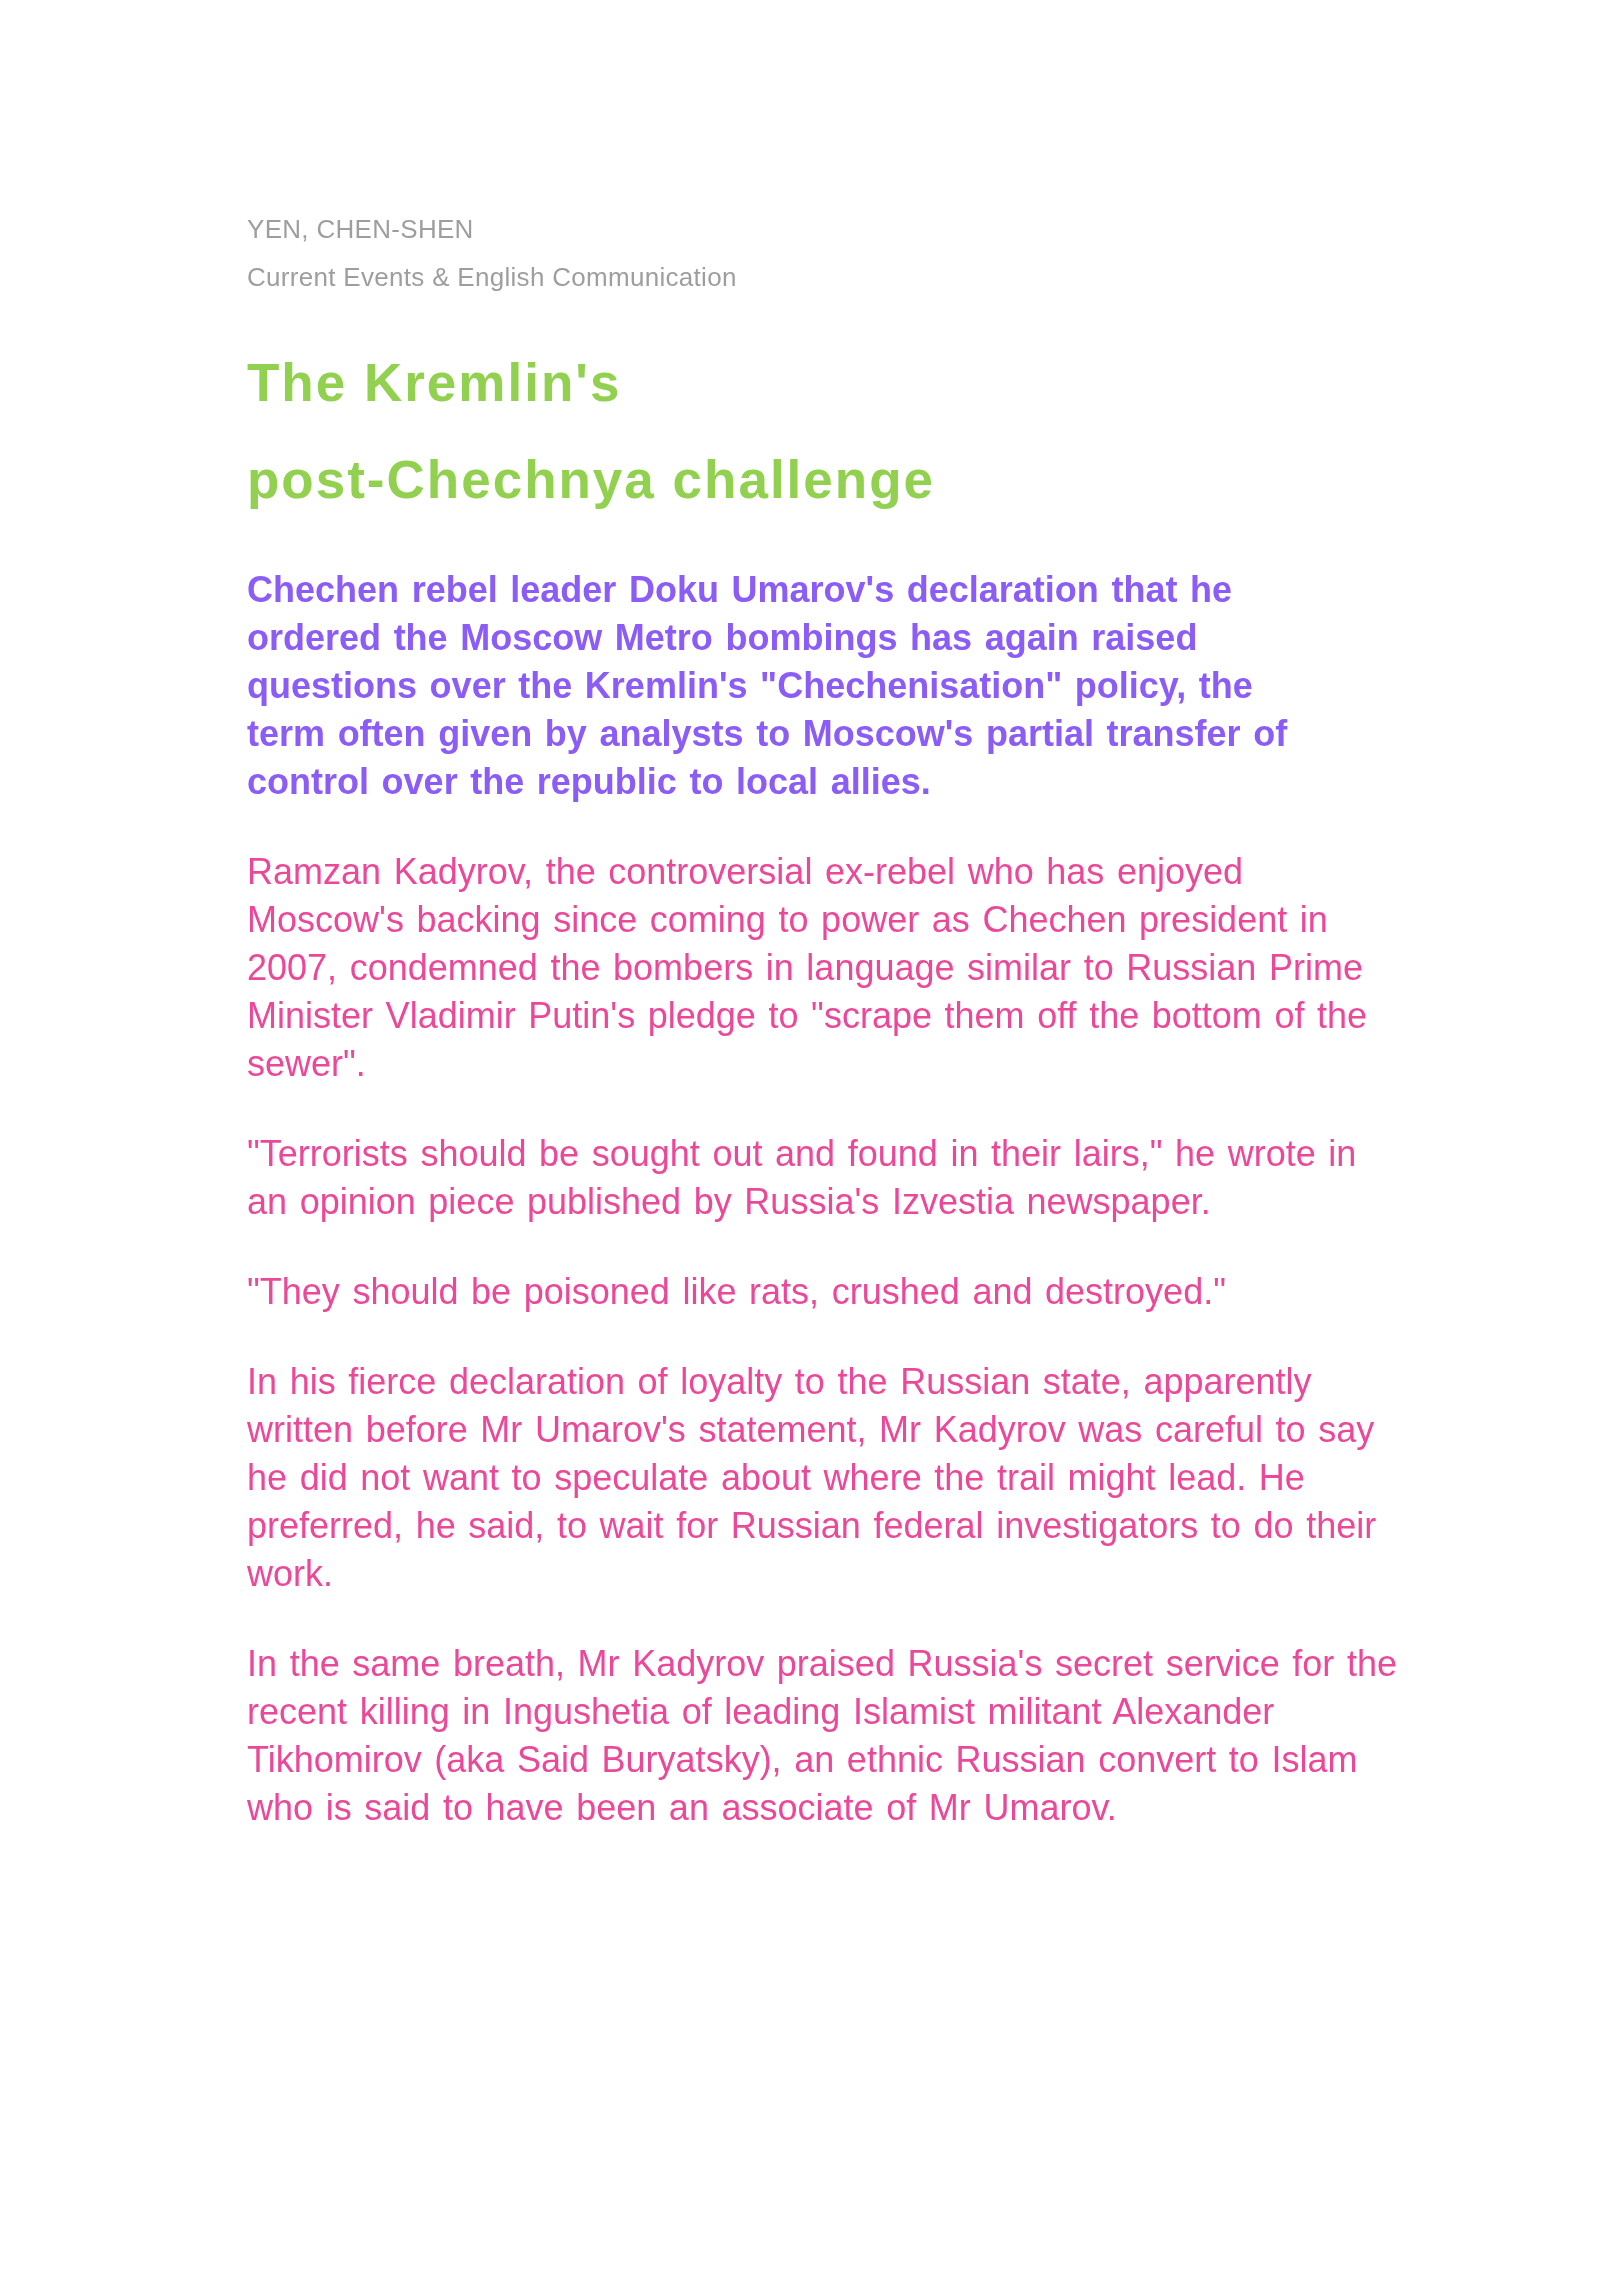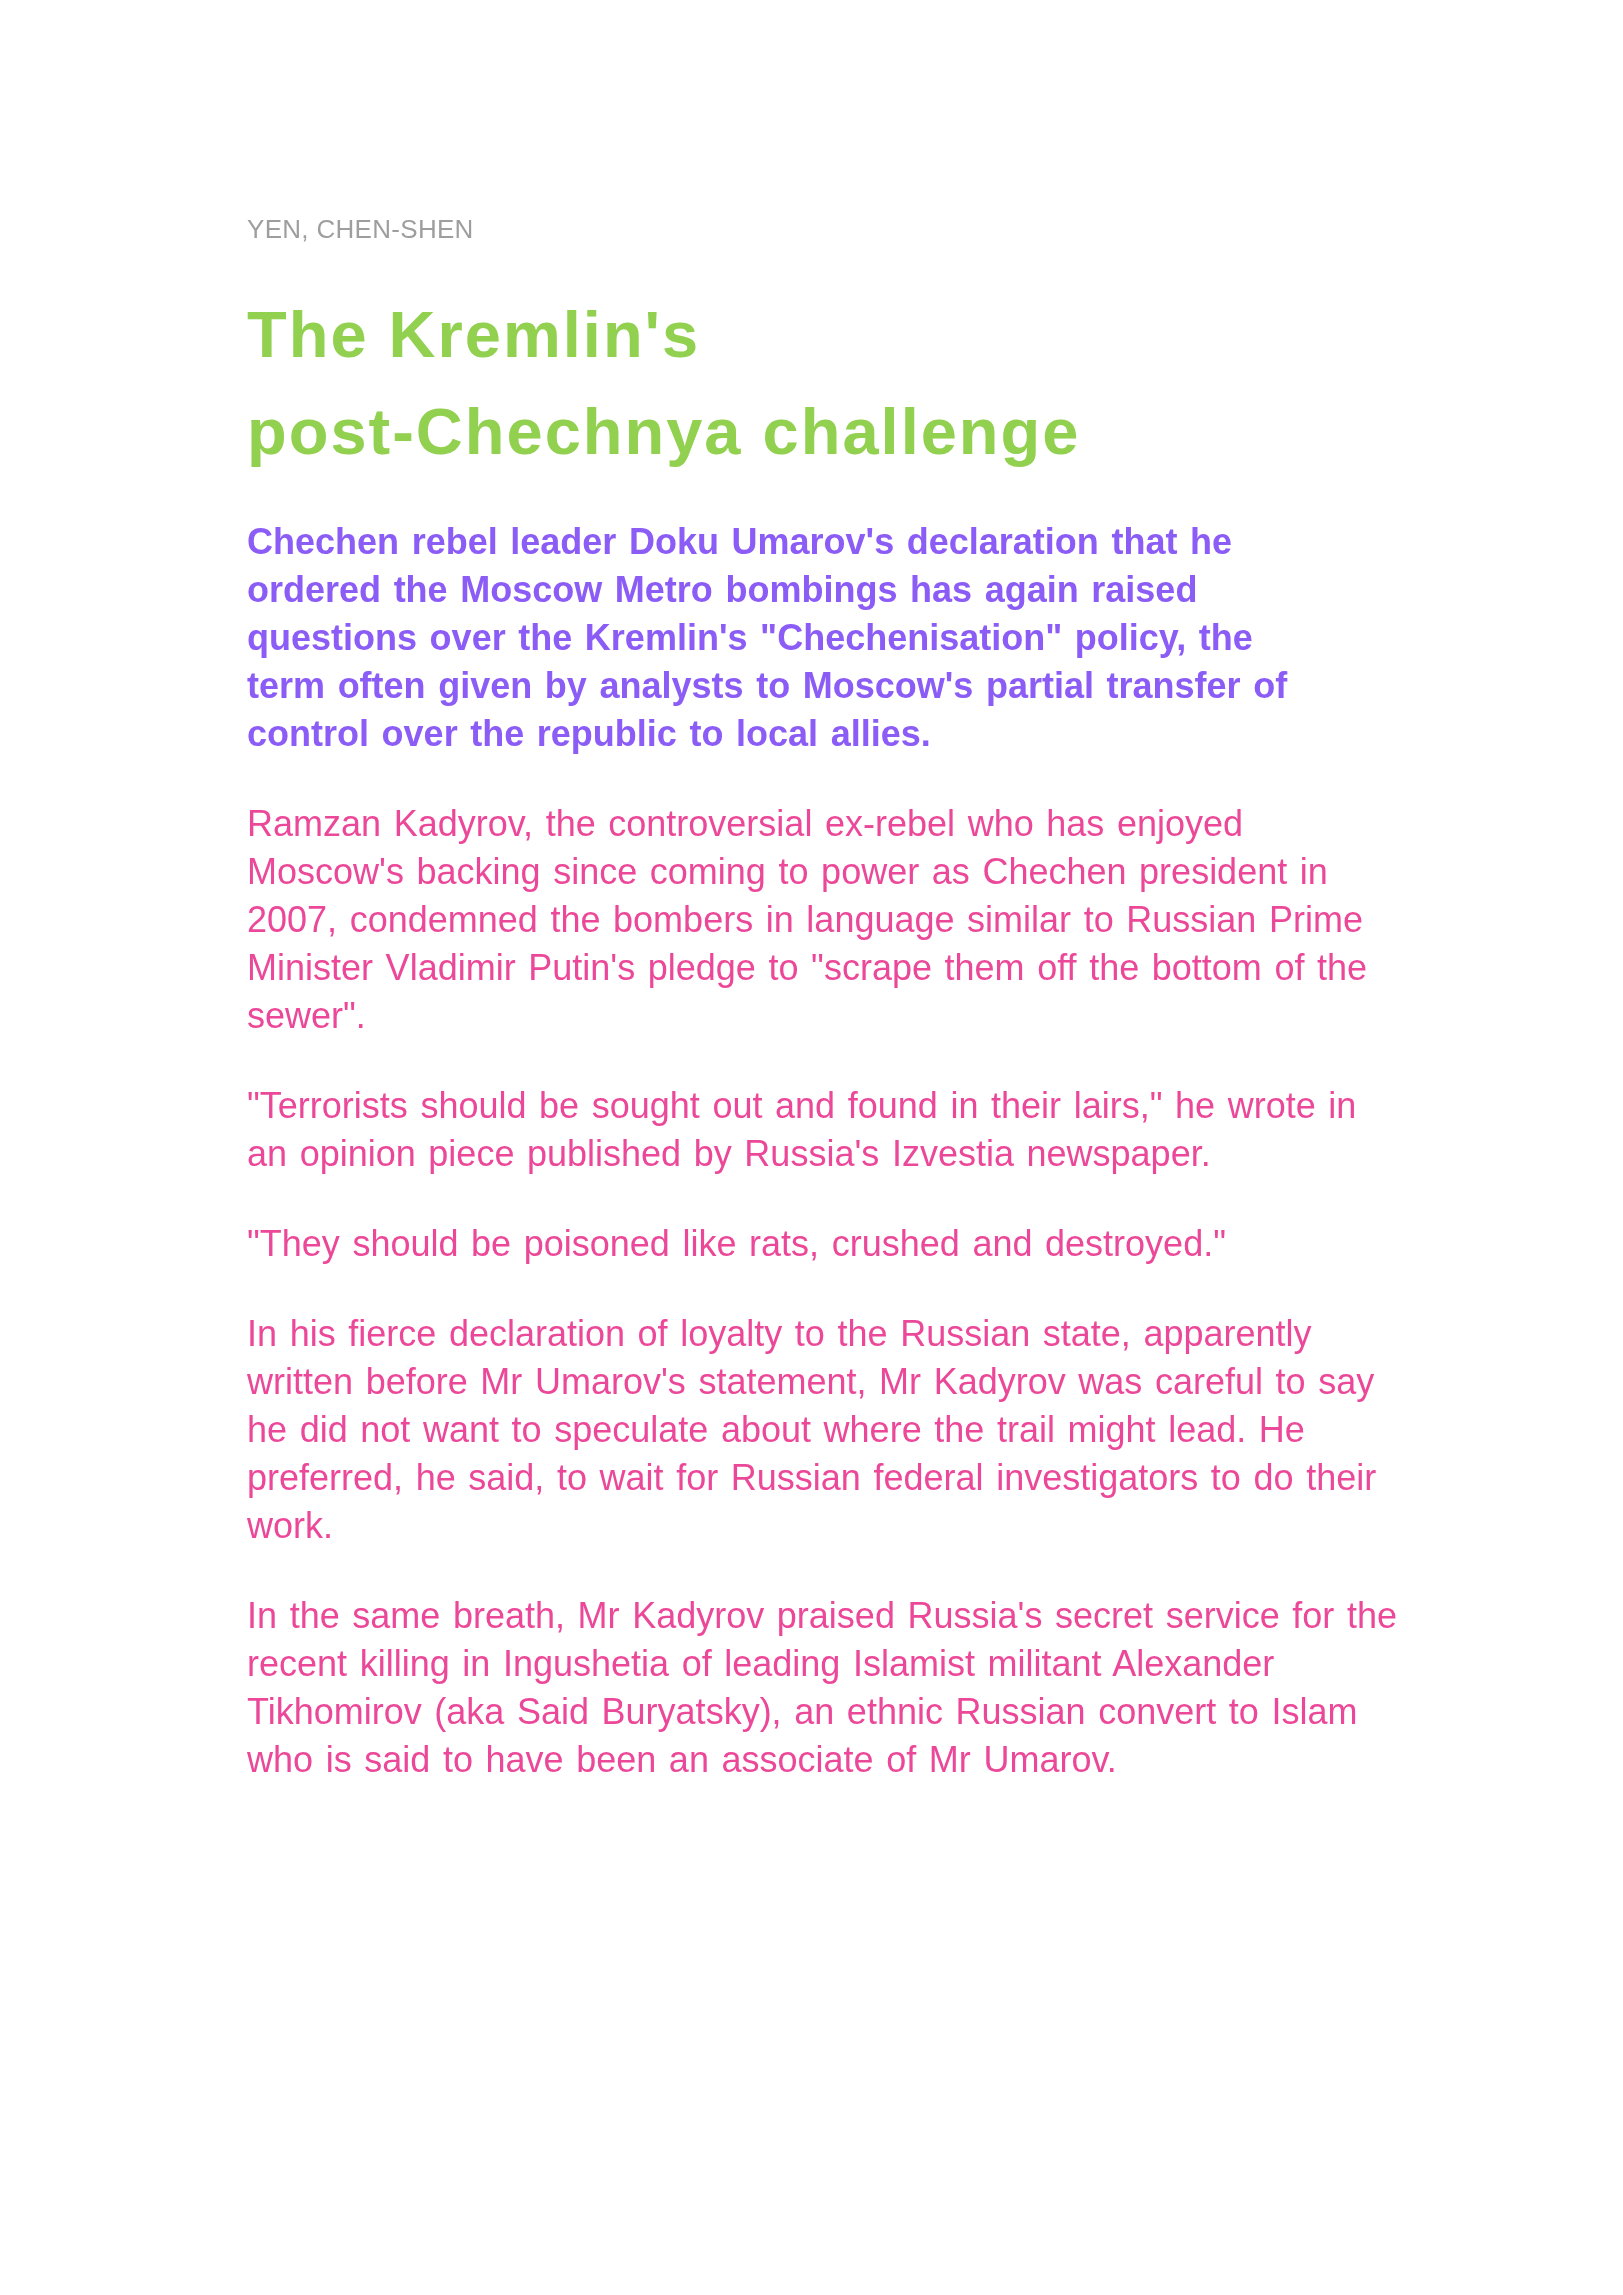--- a/index.html
+++ b/index.html
@@ -24,21 +24,21 @@
   }
   .hdr {
     font-size: 26px;
     line-height: 48px;
     letter-spacing: 0.3px;
     color: #9e9e9e;
     white-space: pre;
   }
   h1.title {
     margin: 33px 0 0 0;
-    font-size: 65px;
+    font-size: 53px;
     line-height: 97px;
     font-weight: bold;
     letter-spacing: 2px;
     color: #92d050;
     white-space: pre;
   }
   p.lead {
     margin: 38px 0 0 0;
     font-size: 36px;
     line-height: 48px;
@@ -56,20 +56,21 @@
     color: #ec4899;
     white-space: pre;
   }
 </style>
 </head>
 <body>
 
 <div class="page">
   <div class="content">
     <div class="hdr">YEN, CHEN-SHEN</div>
+    <div class="hdr">Current Events &amp; English Communication</div>
     <h1 class="title">The Kremlin's
 post-Chechnya challenge</h1>
     <p class="lead">Chechen rebel leader Doku Umarov's declaration that he
 ordered the Moscow Metro bombings has again raised
 questions over the Kremlin's "Chechenisation" policy, the
 term often given by analysts to Moscow's partial transfer of
 control over the republic to local allies.</p>
     <p class="body-par">Ramzan Kadyrov, the controversial ex-rebel who has enjoyed
 Moscow's backing since coming to power as Chechen president in
 2007, condemned the bombers in language similar to Russian Prime

